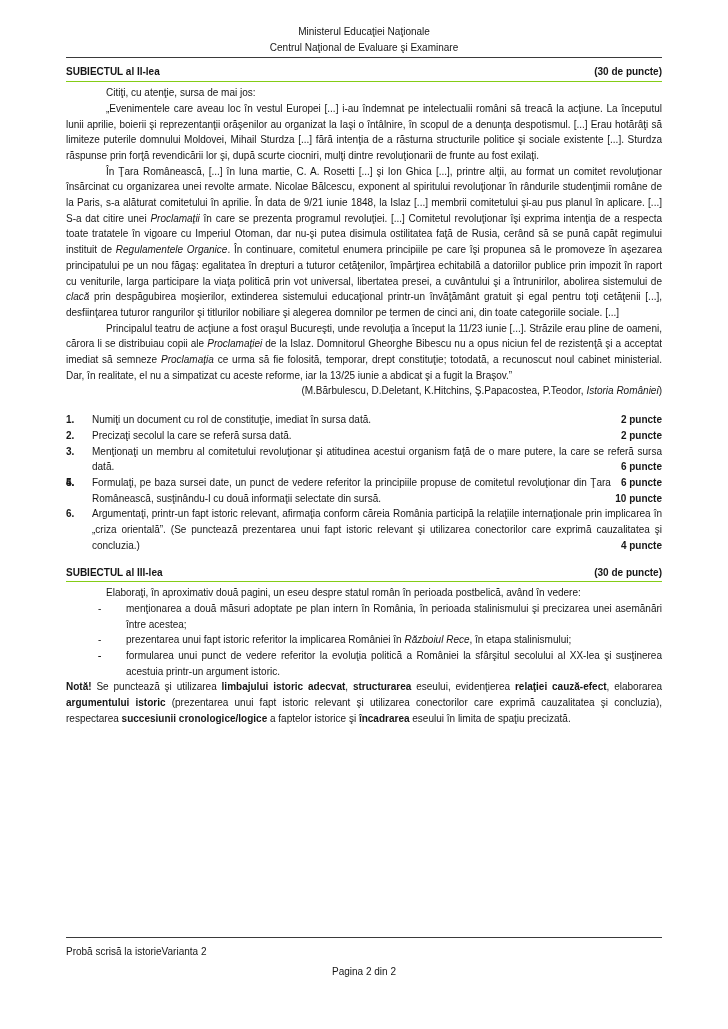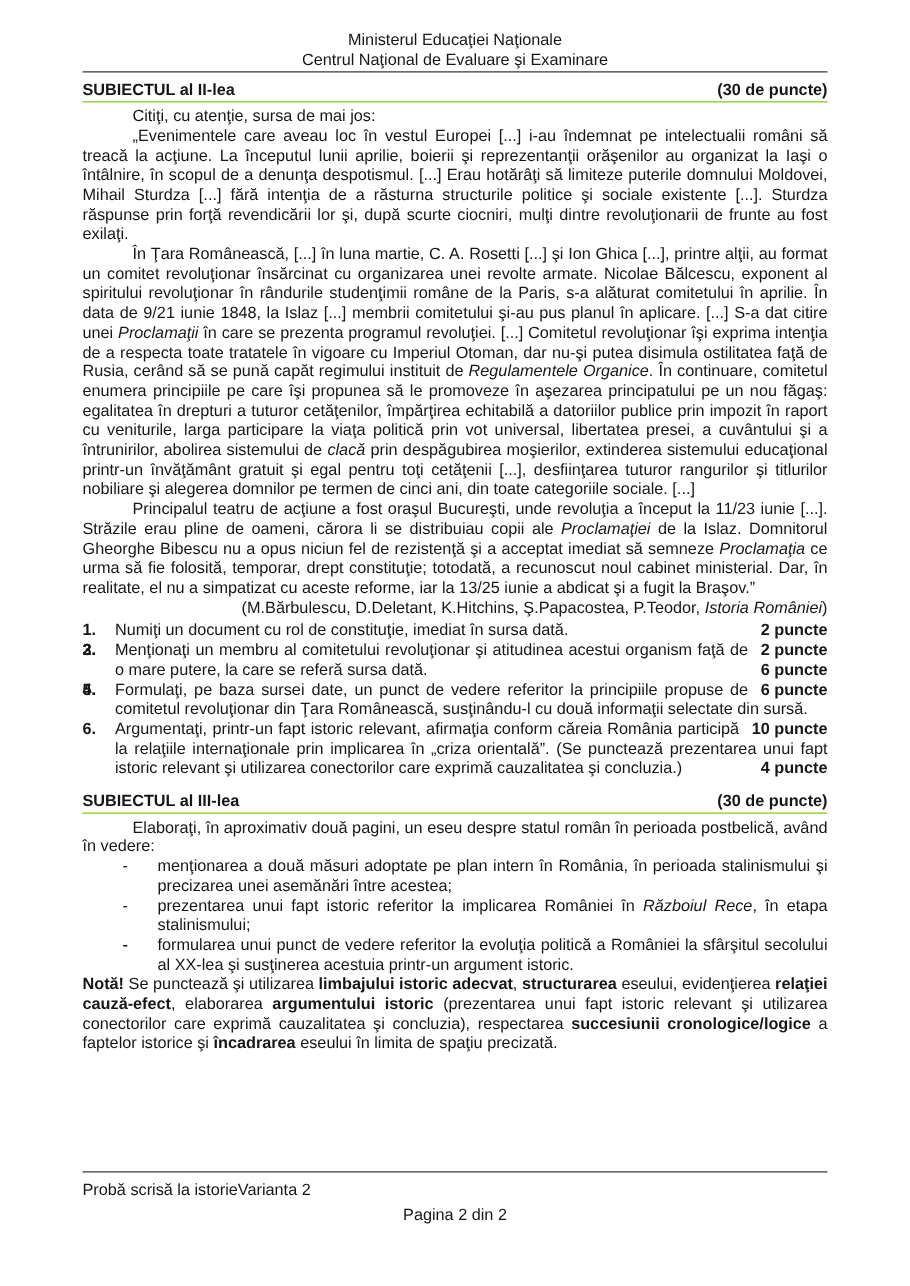--- a/index.html
+++ b/index.html
@@ -1,35 +1,35 @@
 <!DOCTYPE html>
 <html><head>
 <meta charset="utf-8">
 <style>
   html, body { margin: 0; padding: 0; background: #ffffff; }
   .page {
     width: 728px; height: 1016px; box-sizing: border-box;
     padding: 24px 66px 36px 66px;
     background: #ffffff; color: #161616;
     font-family: "Liberation Sans", "DejaVu Sans", sans-serif;
-    font-size: 13px; line-height: 15.7px;
+    font-size: 10px; line-height: 15.7px;
     display: flex; flex-direction: column; overflow: hidden;
   }
   p { margin: 0; }
   .center { text-align: center; }
   .rule { border: 0; border-top: 1px solid #3a3a3a; margin: 2px 0 6px; height: 0; }
   .sec-head {
     display: flex; justify-content: space-between;
     font-weight: bold; border-bottom: 1px solid #84cc16;
     padding-bottom: 1px; margin-bottom: 3px;
   }
   .just { text-align: justify; }
   .ind { text-indent: 40px; }
   .prompt { text-indent: 26px; }
-  .cite { text-align: right; margin: 0 0 3px; }
+  .cite { text-align: right; margin: 0 0 13px; }
   .q { padding-left: 26px; text-align: justify; }
   .qnum { float: left; width: 26px; margin-left: -26px; font-weight: bold; }
   .pts { float: right; font-weight: bold; margin-left: 10px; }
   .s3 { margin-top: 11px; }
   .bullet { margin-left: 32px; padding-left: 28px; text-align: justify; }
   .dash { float: left; width: 28px; margin-left: -28px; }
   .footer { margin-top: auto; }
   .frow { display: flex; justify-content: flex-start; }
   .fcenter { text-align: center; margin-top: 5px; }
   i { font-style: italic; }
@@ -56,21 +56,21 @@
     <p class="just ind"><span>„Evenimentele care aveau loc în vestul Europei [...] i-au îndemnat pe intelectualii români să treacă la acţiune. La începutul lunii aprilie, boierii şi reprezentanţii orăşenilor au organizat la Iaşi o întâlnire, în scopul de a denunţa despotismul. [...] Erau hotărâţi să limiteze puterile domnului Moldovei, Mihail Sturdza [...] fără intenţia de a răsturna structurile politice şi sociale existente [...]. Sturdza răspunse prin forţă revendicării lor şi, după scurte ciocniri, mulţi dintre revoluţionarii de frunte au fost exilaţi.</span></p>
     <p class="just ind"><span>În Ţara Românească, [...] în luna martie, C. A. Rosetti [...] şi Ion Ghica [...], printre alţii, au format un comitet revoluţionar însărcinat cu organizarea unei revolte armate. Nicolae Bălcescu, exponent al spiritului revoluţionar în rândurile studenţimii române de la Paris, s-a alăturat comitetului în aprilie. În data de 9/21 iunie 1848, la Islaz [...] membrii comitetului şi-au pus planul în aplicare. [...] S-a dat citire unei </span><i>Proclamaţii</i><span> în care se prezenta programul revoluţiei. [...] Comitetul revoluţionar îşi exprima intenţia de a respecta toate tratatele în vigoare cu Imperiul Otoman, dar nu-şi putea disimula ostilitatea faţă de Rusia, cerând să se pună capăt regimului instituit de </span><i>Regulamentele Organice</i><span>. În continuare, comitetul enumera principiile pe care îşi propunea să le promoveze în aşezarea principatului pe un nou făgaş: egalitatea în drepturi a tuturor cetăţenilor, împărţirea echitabilă a datoriilor publice prin impozit în raport cu veniturile, larga participare la viaţa politică prin vot universal, libertatea presei, a cuvântului şi a întrunirilor, abolirea sistemului de </span><i>clacă</i><span> prin despăgubirea moşierilor, extinderea sistemului educaţional printr-un învăţământ gratuit şi egal pentru toţi cetăţenii [...], desfiinţarea tuturor rangurilor şi titlurilor nobiliare şi alegerea domnilor pe termen de cinci ani, din toate categoriile sociale. [...]</span></p>
     <p class="just ind"><span>Principalul teatru de acţiune a fost oraşul Bucureşti, unde revoluţia a început la 11/23 iunie [...]. Străzile erau pline de oameni, cărora li se distribuiau copii ale </span><i>Proclamaţiei</i><span> de la Islaz. Domnitorul Gheorghe Bibescu nu a opus niciun fel de rezistenţă şi a acceptat imediat să semneze </span><i>Proclamaţia</i><span> ce urma să fie folosită, temporar, drept constituţie; totodată, a recunoscut noul cabinet ministerial. Dar, în realitate, el nu a simpatizat cu aceste reforme, iar la 13/25 iunie a abdicat şi a fugit la Braşov.”</span></p>
     <p class="cite"><span>(M.Bărbulescu, D.Deletant, K.Hitchins, Ş.Papacostea, P.Teodor, </span><i>Istoria României</i><span>)</span></p>
 
 
     <div class="q">
       <span class="qnum">1.</span><span>Numiţi un document cu rol de constituţie, imediat în sursa dată.</span><span class="pts">2 puncte</span>
     </div>
     <div class="q">
-      <span class="qnum">2.</span><span class="pts">2 puncte</span>
+      <span class="qnum">2.</span><span>Precizaţi secolul la care se referă sursa dată.</span><span class="pts">2 puncte</span>
     </div>
     <div class="q">
       <span class="qnum">3.</span><span>Menţionaţi un membru al comitetului revoluţionar şi atitudinea acestui organism faţă de o mare putere, la care se referă sursa dată.</span><span class="pts">6 puncte</span>
     </div>
     <div class="q">
       <span class="qnum">4.</span><span class="pts">6 puncte</span>
     </div>
     <div class="q">
       <span class="qnum">5.</span><span>Formulaţi, pe baza sursei date, un punct de vedere referitor la principiile propuse de comitetul revoluţionar din Ţara Românească, susţinându-l cu două informaţii selectate din sursă.</span><span class="pts">10 puncte</span>
     </div>

